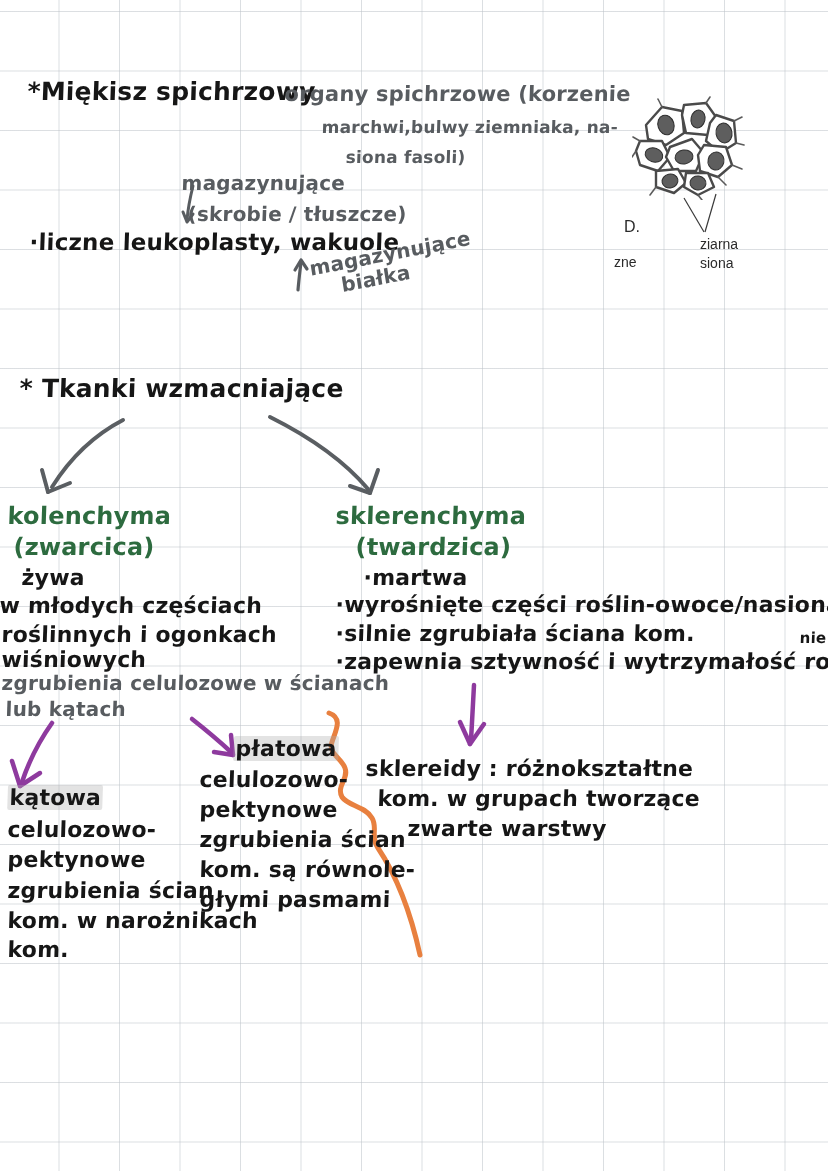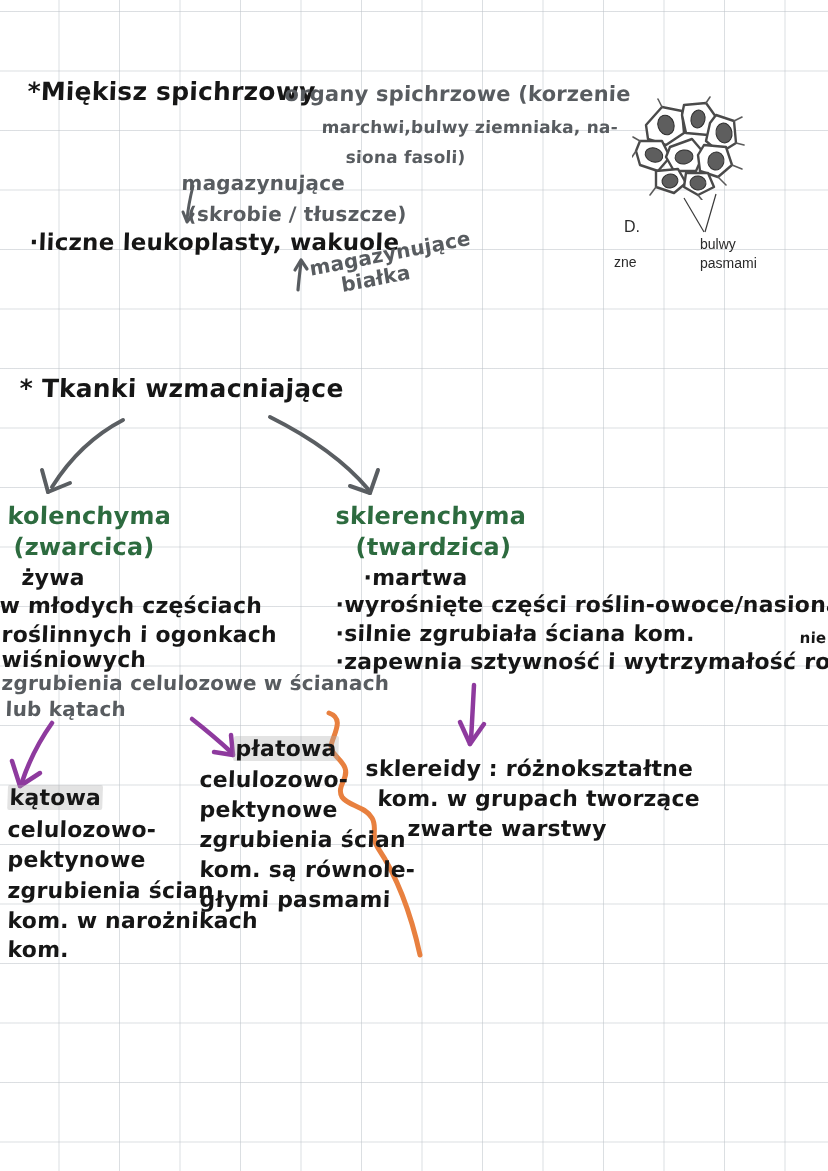--- a/index.html
+++ b/index.html
@@ -156,22 +156,22 @@
           <path d="M4 56 L0 62"></path>
         <path d="M8 46 L1 42"></path>
           <path d="M24 92 L18 100"></path>
           <path d="M66 100 L70 105"></path>
         <path d="M86 82 L94 90"></path>
       </g>
     </svg>
   </div>
   <div class="ink printed" style="left:624px; top:218px; font-size:16px;">D.</div>
   <div class="ink printed" style="left:614px; top:255px; font-size:14px;">zne</div>
-  <div class="ink printed" style="left:700px; top:237px; font-size:14px;">bulwy</div>
-  <div class="ink printed" style="left:700px; top:256px; font-size:14px;">pasmami</div>
+  <div class="ink printed" style="left:700px; top:237px; font-size:14px;">ziarna</div>
+  <div class="ink printed" style="left:700px; top:256px; font-size:14px;">siona</div>
 
   <div class="ink hand" style="left:28px; top:78px; font-size:25px;">*Miękisz spichrzowy</div>
 
   <div class="ink hand gray" style="left:285px; top:83px; font-size:21px;">organy spichrzowe (korzenie</div>
 
   <div class="ink hand gray" style="left:322px; top:118px; font-size:17px;">marchwi,bulwy ziemniaka, na-</div>
 
   <div class="ink hand gray" style="left:346px; top:148px; font-size:17px;">siona fasoli)</div>
 
   <div class="ink hand gray" style="left:182px; top:172px; font-size:20px;">magazynujące</div>

